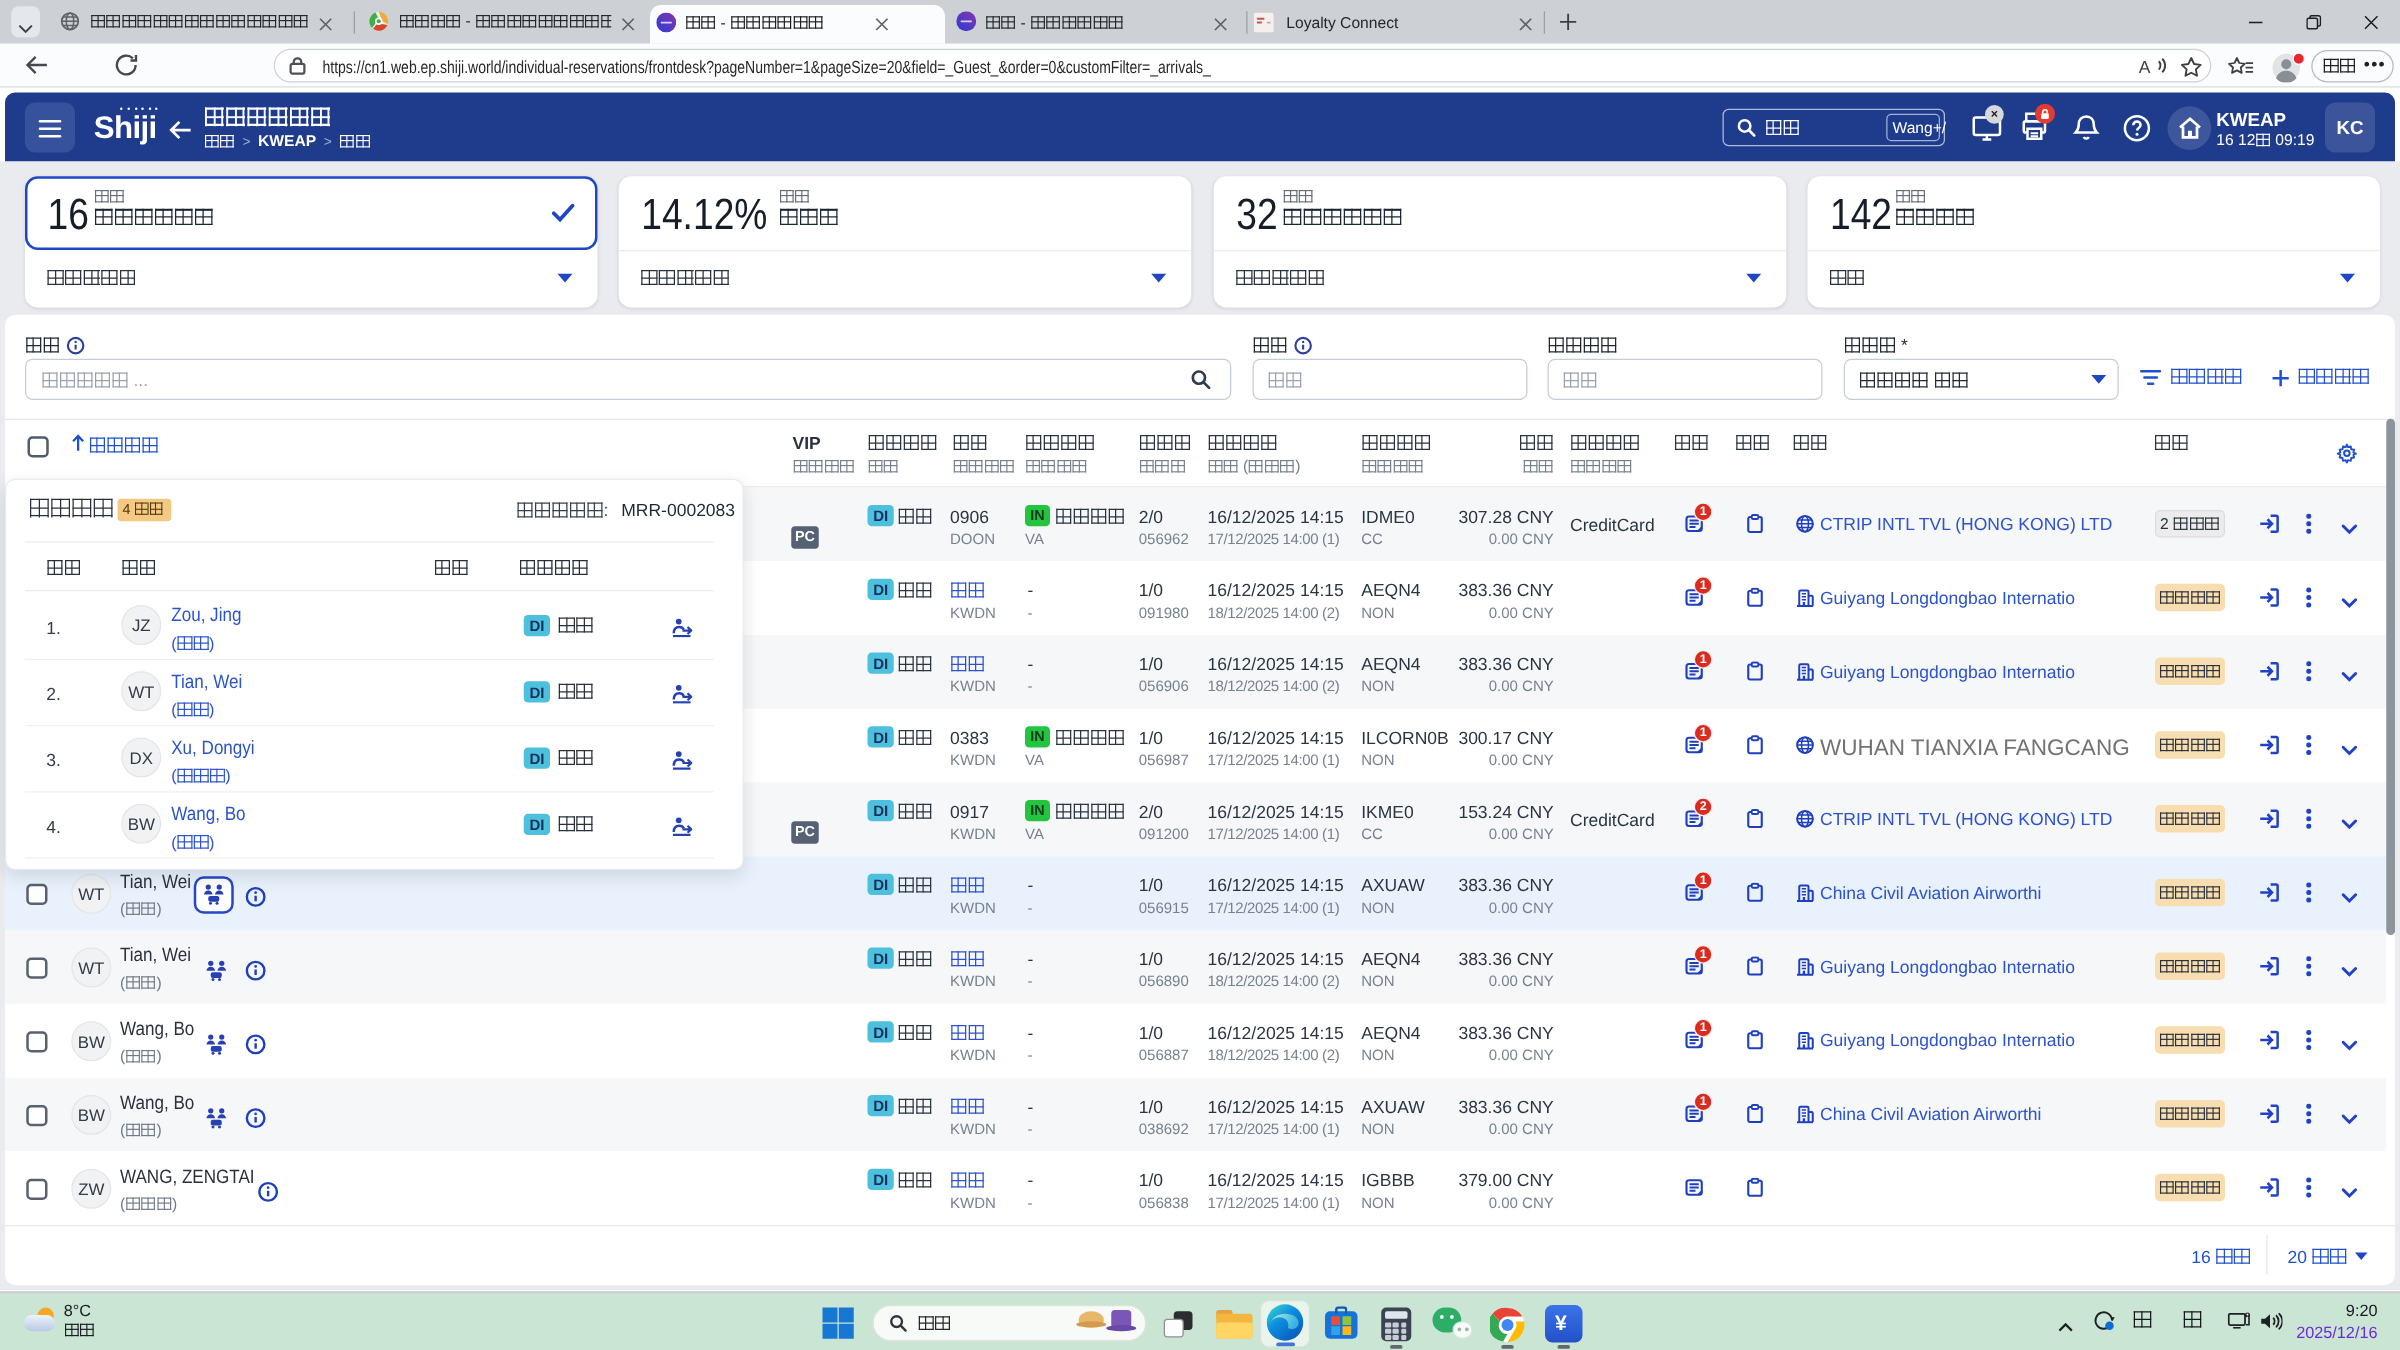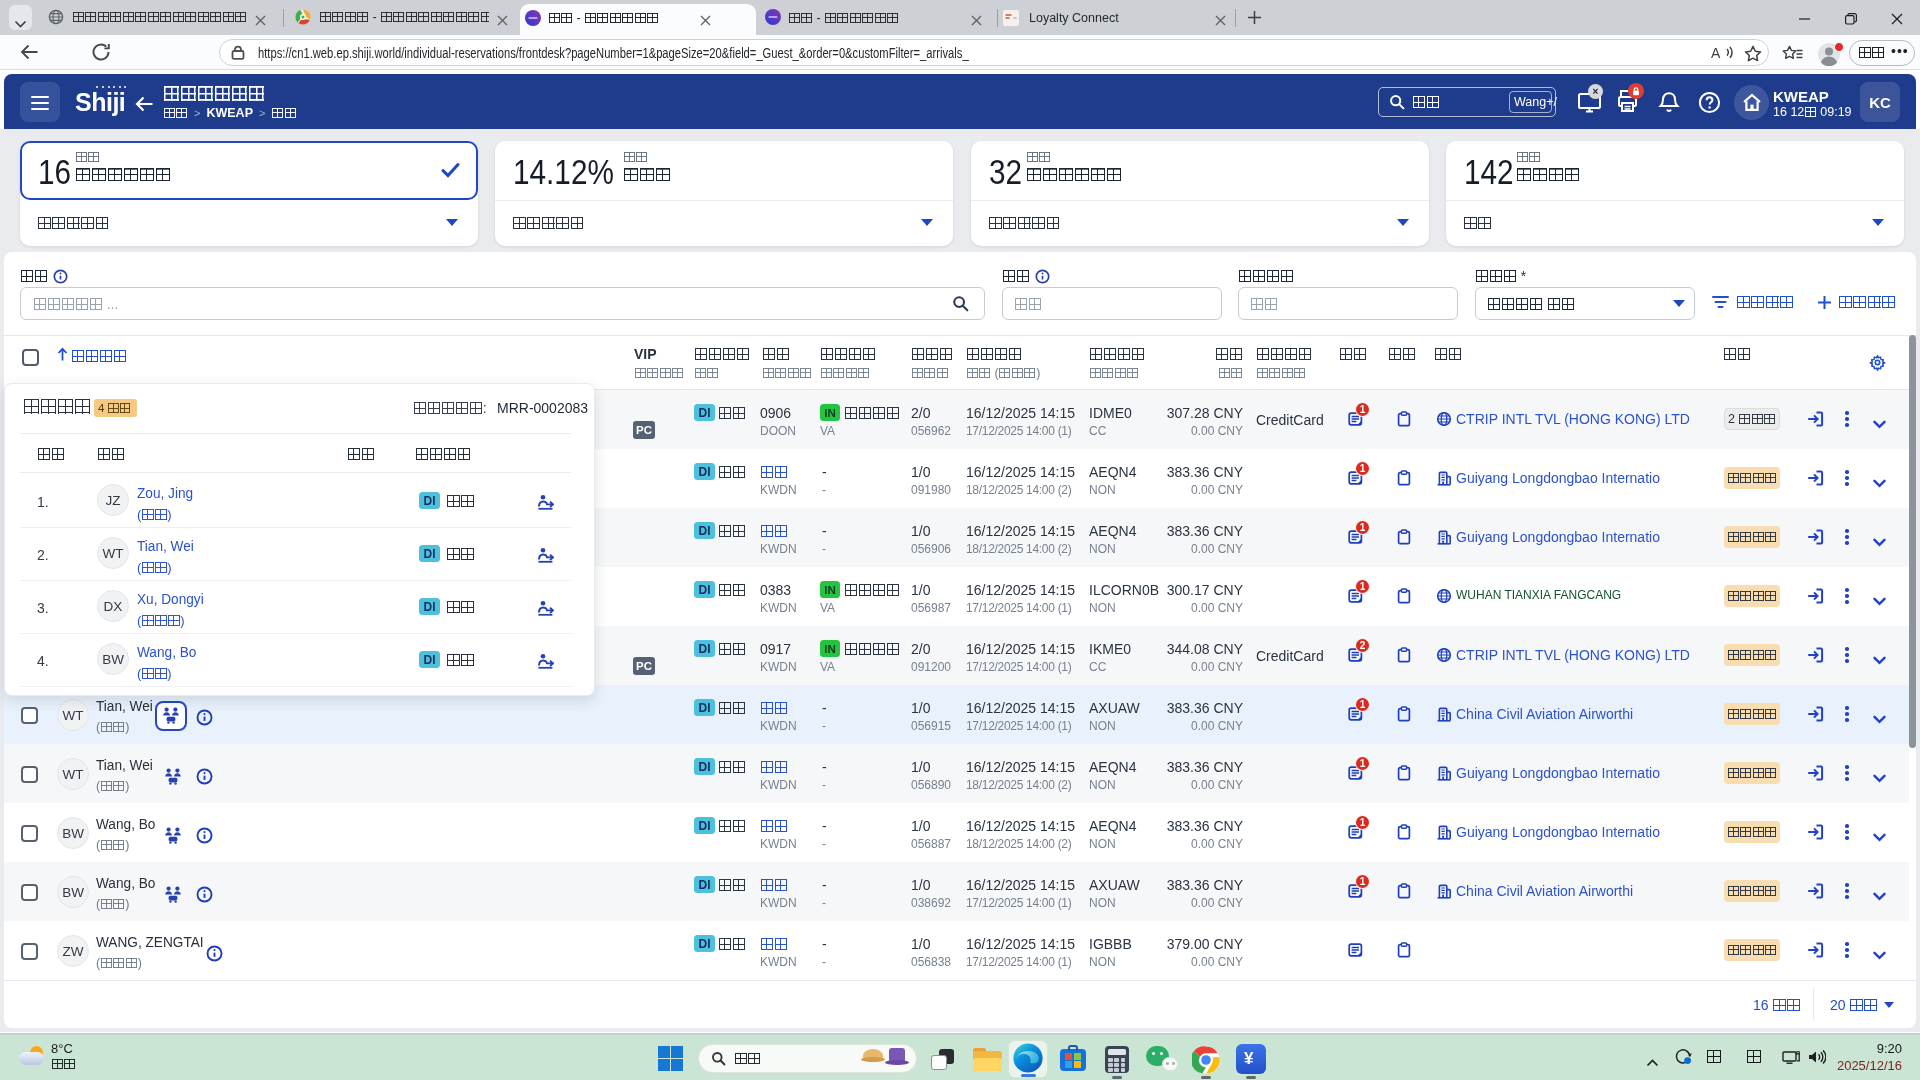--- a/index.html
+++ b/index.html
@@ -446,21 +446,21 @@
 <div class="a flx" style="left:1355px;top:579px;width:15px;height:15px;border-radius:50%;background:#d92b20;border:1.5px solid rgba(255,255,255,.9);justify-content:center;font-size:10px;font-weight:bold;color:#fff">1</div>
 <div class="a" style="left:1396px;top:588px"><svg width="16" height="16" viewBox="0 0 16 16" style="">
       <rect x="2.6" y="2.6" width="10.8" height="12" rx="1.4" fill="none" stroke="#1e3fbe" stroke-width="1.7"></rect>
       <rect x="5.4" y="1" width="5.2" height="3.2" rx="1" fill="#fff" stroke="#1e3fbe" stroke-width="1.5"></rect>
     </svg></div>
 <div class="a" style="left:1436px;top:588px"><svg width="16" height="16" viewBox="0 0 16 16" style="">
       <circle cx="8" cy="8" r="6.3" fill="none" stroke="#1e3fbe" stroke-width="1.6"></circle>
       <ellipse cx="8" cy="8" rx="2.8" ry="6.3" fill="none" stroke="#1e3fbe" stroke-width="1.2"></ellipse>
       <path d="M1.8 8h12.4M2.6 5h10.8M2.6 11h10.8" stroke="#1e3fbe" stroke-width="1.2"></path>
     </svg></div>
-<div class="a" style="left:1456px;top:588px;font-size:12px;color:#14532d;white-space:nowrap">WUHAN TIANXIA FANGCANG</div>
+<div class="a" style="left:1456px;top:588px;font-size:18px;color:#737373;white-space:nowrap">WUHAN TIANXIA FANGCANG</div>
 <div class="a" style="left:1724px;top:585px;width:56px;height:22px;background:#f7ddb0;border-radius:4px"></div>
 <div class="a" style="left:1727px;top:589px;font-size:12.5px;color:#29313c"><i class="z"></i><i class="z"></i><i class="z"></i><i class="z"></i></div>
 <div class="a" style="left:1807px;top:588px"><svg width="17" height="16" viewBox="0 0 17 16" style="">
       <path d="M9.5 1.6h4.6a1 1 0 011 1v10.8a1 1 0 01-1 1H9.5" fill="none" stroke="#2141c8" stroke-width="2"></path>
       <path d="M1.2 8h8.6M7 4.4L10.6 8 7 11.6" fill="none" stroke="#2141c8" stroke-width="2"></path>
     </svg></div>
 <div class="a" style="left:1845px;top:588px;width:3.6px;height:3.6px;border-radius:50%;background:#2141c8"></div>
 <div class="a" style="left:1845px;top:594px;width:3.6px;height:3.6px;border-radius:50%;background:#2141c8"></div>
 <div class="a" style="left:1845px;top:600px;width:3.6px;height:3.6px;border-radius:50%;background:#2141c8"></div>
 <div class="a" style="left:1873px;top:592px"><svg width="13" height="9" viewBox="0 0 13 9" style="">
@@ -474,21 +474,21 @@
 <div class="a" style="left:760px;top:660px;font-size:12px;color:#77818f">KWDN</div>
 <div class="a flx" style="left:820px;top:640px;width:20px;height:17px;border-radius:3.5px;background:#22c440;justify-content:center;font-size:11.5px;font-weight:bold;color:#123c1e">IN</div>
 <div class="a" style="left:844px;top:641px;font-size:14px;color:#2b3442"><i class="z"></i><i class="z"></i><i class="z"></i><i class="z"></i></div>
 <div class="a" style="left:820px;top:660px;font-size:12px;color:#77818f">VA</div>
 <div class="a" style="left:911px;top:641px;font-size:14px;color:#2b3442">2/0</div>
 <div class="a" style="left:911px;top:660px;font-size:12px;color:#77818f">091200</div>
 <div class="a" style="left:966px;top:641px;font-size:14px;color:#2b3442">16/12/2025 14:15</div>
 <div class="a" style="left:966px;top:660px;font-size:12px;color:#77818f;letter-spacing:-.3px">17/12/2025 14:00 (1)</div>
 <div class="a" style="left:1089px;top:641px;font-size:14px;color:#2b3442">IKME0</div>
 <div class="a" style="left:1089px;top:660px;font-size:12px;color:#77818f">CC</div>
-<div class="a" style="left:1093px;top:641px;width:150px;font-size:14px;color:#2b3442;text-align:right">344.08 CNY</div>
+<div class="a" style="left:1093px;top:641px;width:150px;font-size:14px;color:#2b3442;text-align:right">153.24 CNY</div>
 <div class="a" style="left:1093px;top:660px;width:150px;font-size:12px;color:#77818f;text-align:right">0.00 CNY</div>
 <div class="a" style="left:1256px;top:648px;font-size:14px;color:#2b3442">CreditCard</div>
 <div class="a" style="left:1348px;top:647px"><svg width="16" height="16" viewBox="0 0 16 16" style="">
       <rect x="1.2" y="2.2" width="12.2" height="11.6" rx="2" fill="none" stroke="#1e3fbe" stroke-width="1.7"></rect>
       <path d="M3.6 5.4h7.4M3.6 8h7.4M3.6 10.6h4.8" stroke="#1e3fbe" stroke-width="1.5"></path>
       <path d="M9.5 13.8l4.2-4.2v4.2z" fill="#1e3fbe"></path>
     </svg></div>
 <div class="a flx" style="left:1355px;top:638px;width:15px;height:15px;border-radius:50%;background:#d92b20;border:1.5px solid rgba(255,255,255,.9);justify-content:center;font-size:10px;font-weight:bold;color:#fff">2</div>
 <div class="a" style="left:1396px;top:647px"><svg width="16" height="16" viewBox="0 0 16 16" style="">
       <rect x="2.6" y="2.6" width="10.8" height="12" rx="1.4" fill="none" stroke="#1e3fbe" stroke-width="1.7"></rect>
@@ -972,12 +972,12 @@
       <rect x="1" y="1" width="13" height="9" rx="1" fill="none" stroke="#1d2125" stroke-width="1.4"></rect>
       <path d="M4.5 12.2h6" stroke="#1d2125" stroke-width="1.4"></path>
       <path d="M14.8 3.8v-2h2.4v8h-2.4" fill="none" stroke="#1d2125" stroke-width="1.3"></path>
       <circle cx="16" cy="1.6" r="1.3" fill="#fff" stroke="#1d2125" stroke-width="1.1"></circle>
     </svg></div>
 <div class="a" style="left:1808px;top:1050px"><svg width="18" height="14" viewBox="0 0 18 14" style="">
       <path d="M1 5h3l4-3.6v11.2L4 9H1z" fill="#1d2125"></path>
       <path d="M10.5 4.2c1.6 1.4 1.6 4.2 0 5.6M12.8 2.2c2.8 2.6 2.8 7 0 9.6M15 .6c3.8 3.6 3.8 9.2 0 12.8" fill="none" stroke="#1d2125" stroke-width="1.4"></path>
     </svg></div>
 <div class="a" style="left:1836px;top:1041px;width:66px;font-size:13px;color:#15191d;text-align:right">9:20</div>
-<div class="a" style="left:1820px;top:1058px;width:82px;font-size:13px;color:#7f1d1d;text-align:right">2025/12/16</div>
+<div class="a" style="left:1820px;top:1058px;width:82px;font-size:13px;color:#6d28d9;text-align:right">2025/12/16</div>
 </body></html>

